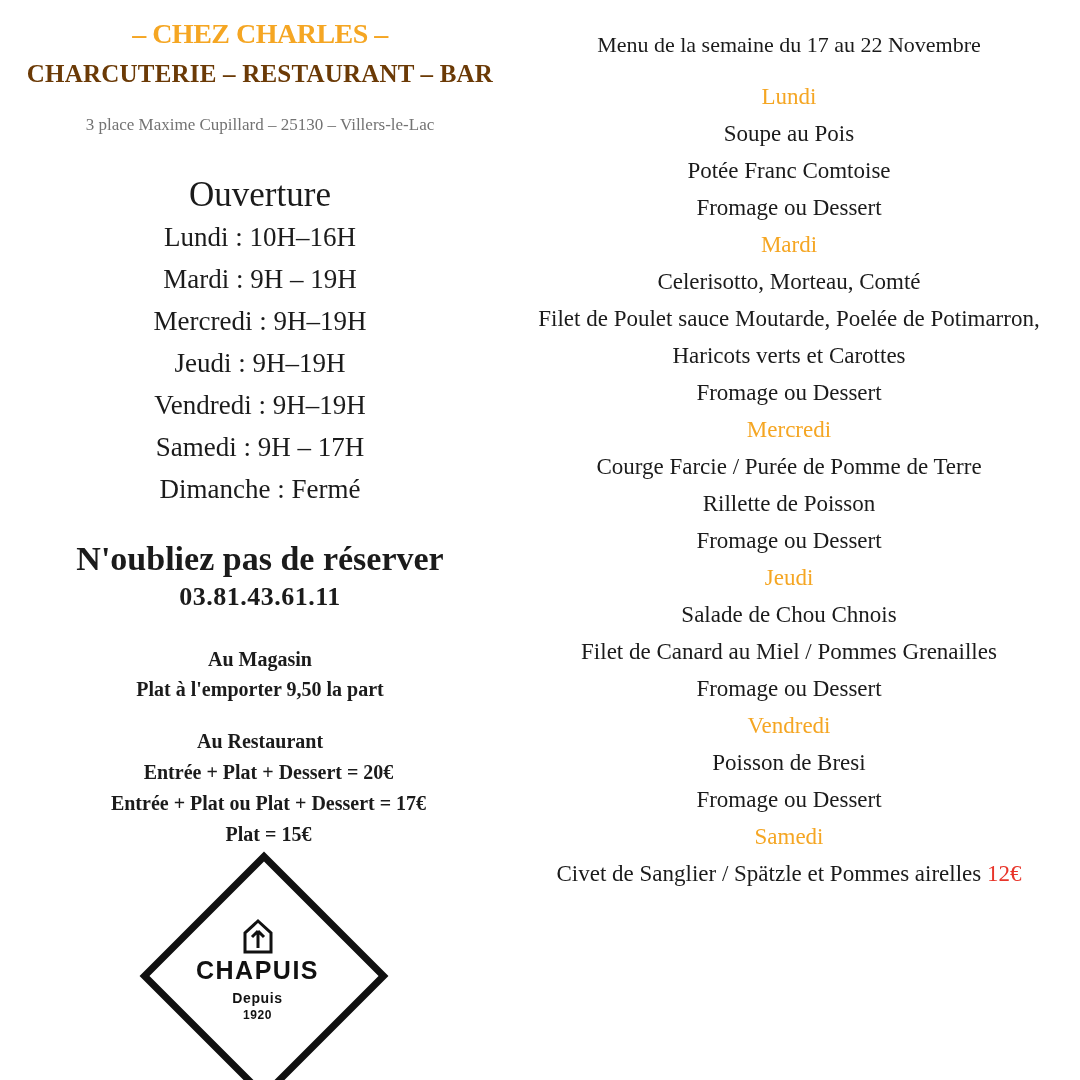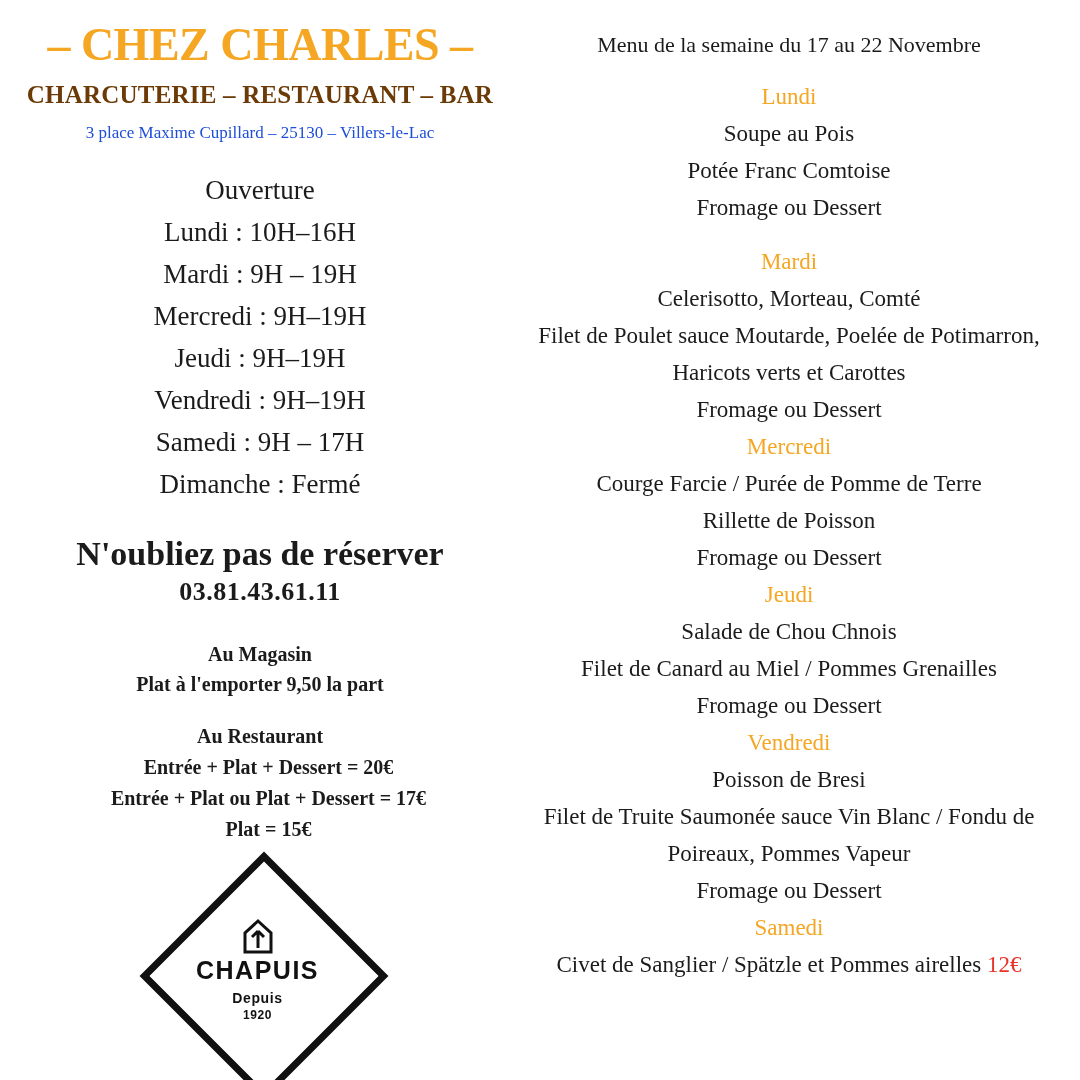--- a/index.html
+++ b/index.html
@@ -24,51 +24,51 @@
     position: absolute;
     left: 0;
     top: 0;
     width: 520px;
     height: 1080px;
   }
   .brand-title {
     margin: 0;
     padding-top: 18px;
     text-align: center;
-    font-size: 46px;
+    font-size: 28px;
     font-weight: bold;
     letter-spacing: -0.5px;
     color: #f5a623;
     white-space: nowrap;
   }
   .brand-sub {
     margin: 0;
     padding-top: 10px;
     text-align: center;
     font-size: 25px;
     font-weight: bold;
     color: #6b3a06;
     letter-spacing: 0.2px;
     white-space: nowrap;
   }
   .brand-address {
-    margin: 0;
+    margin: 13px;
     padding-top: 14px;
     text-align: center;
     font-size: 17px;
-    color: #1d4ed8;
+    color: #737373;
     white-space: nowrap;
   }
   .hours-block {
     margin: 0;
     padding-top: 26px;
     text-align: center;
   }
   .hours-heading {
-    font-size: 27px;
+    font-size: 35px;
     line-height: 42px;
   }
   .hours-line {
     font-size: 27px;
     line-height: 42px;
   }
   .reserve-block {
     text-align: center;
     padding-top: 30px;
   }
@@ -266,21 +266,21 @@
     <div class="menu-days">
 
       <div class="day">
         <div class="day-name" style="color: rgb(245, 166, 35);">Lundi</div>
         <div class="day-item">Soupe au Pois</div>
         <div class="day-item">Potée Franc Comtoise</div>
         <div class="day-item">Fromage ou Dessert</div>
       </div>
 
       <div class="day">
-        <div class="day-name" style="color: rgb(245, 166, 35); margin-top: 17px;">Mardi</div>
+        <div class="day-name" style="color: rgb(245, 166, 35);">Mardi</div>
         <div class="day-item">Celerisotto, Morteau, Comté</div>
         <div class="day-item wrap">Filet de Poulet sauce Moutarde, Poelée de Potimarron, Haricots verts et Carottes</div>
         <div class="day-item">Fromage ou Dessert</div>
       </div>
 
       <div class="day">
         <div class="day-name" style="color: rgb(245, 166, 35);">Mercredi</div>
         <div class="day-item">Courge Farcie / Purée de Pomme de Terre</div>
         <div class="day-item">Rillette de Poisson</div>
         <div class="day-item">Fromage ou Dessert</div>
@@ -289,21 +289,20 @@
       <div class="day">
         <div class="day-name" style="color: rgb(245, 166, 35);">Jeudi</div>
         <div class="day-item">Salade de Chou Chnois</div>
         <div class="day-item">Filet de Canard au Miel / Pommes Grenailles</div>
         <div class="day-item">Fromage ou Dessert</div>
       </div>
 
       <div class="day">
         <div class="day-name" style="color: rgb(245, 166, 35);">Vendredi</div>
         <div class="day-item">Poisson de Bresi</div>
-        <div class="day-item wrap">Filet de Truite Saumonée sauce Vin Blanc / Fondu de Poireaux, Pommes Vapeur</div>
         <div class="day-item">Fromage ou Dessert</div>
       </div>
 
       <div class="day">
         <div class="day-name" style="color: rgb(245, 166, 35);">Samedi</div>
         <div class="day-item"><span>Civet de Sanglier / Spätzle et Pommes airelles</span> <span class="price-accent" style="color: rgb(232, 53, 42);">12€</span></div>
       </div>
 
     </div>
   </div>

